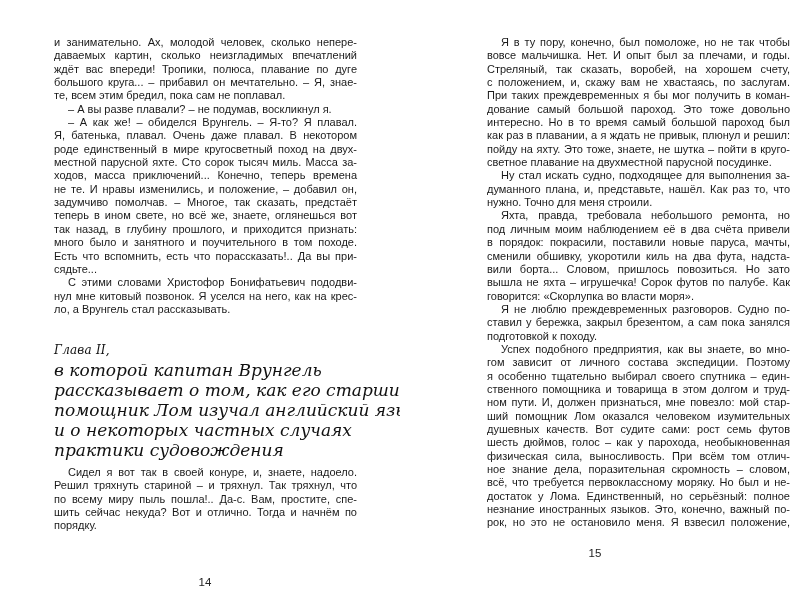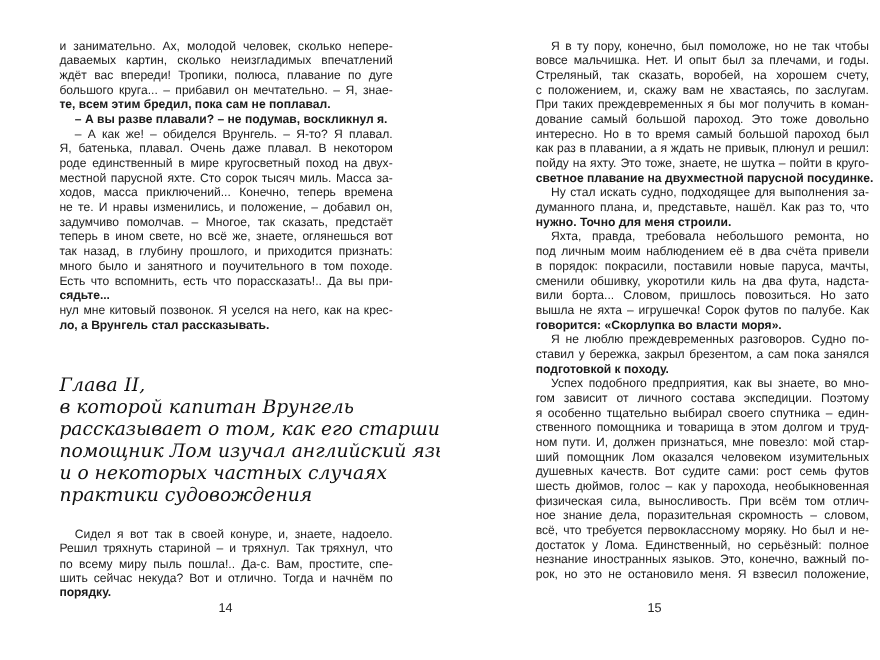--- a/index.html
+++ b/index.html
@@ -36,58 +36,58 @@
 
     .line {
       display: block;
       white-space: nowrap;
       text-align: justify;
       text-align-last: justify;
       height: 13.35px;
       overflow: visible;
     }
     .line.indent { padding-left: 14px; }
-    .line.last { text-align-last: left; font-weight: bold; }
+    .line.last { text-align-last: left; }
 
     .block-top { top: 36px; }
-    .block-after-heading { top: 466px; margin-top: 14px; }
+    .block-after-heading { top: 466px; }
 
     .heading {
       position: absolute;
       left: 54px;
       top: 340px;
       width: 300px;
       font-family: "DejaVu Serif", serif;
       font-style: italic;
       color: #111111;
     }
     .heading .chapter {
       display: block;
-      font-size: 17px;
+      font-size: 12px;
       line-height: 20px;
       font-weight: normal;
       letter-spacing: 0.2px;
     }
     .heading .hline {
       display: block;
       font-size: 17px;
       line-height: 20px;
       font-weight: normal;
       white-space: nowrap;
     }
 
     .page-number {
       position: absolute;
       top: 547px;
       width: 40px;
       text-align: center;
       font-size: 11.5px;
       color: #222222;
     }
-    .page.left .page-number { left: 185px; }
+    .page.left .page-number { left: 185px; margin-top: 29px; }
     .page.right .page-number { left: 175px; }
   </style>
 </head>
 <body>
 
 <div class="page left">
   <div class="column block-top" id="left-top">
       <span class="line">и занимательно. Ах, молодой человек, сколько непере-</span>
       <span class="line">даваемых картин, сколько неизгладимых впечатлений</span>
       <span class="line">ждёт вас впереди! Тропики, полюса, плавание по дуге</span>
@@ -99,20 +99,21 @@
       <span class="line">роде единственный в мире кругосветный поход на двух-</span>
       <span class="line">местной парусной яхте. Сто сорок тысяч миль. Масса за-</span>
       <span class="line">ходов, масса приключений... Конечно, теперь времена</span>
       <span class="line">не те. И нравы изменились, и положение, – добавил он,</span>
       <span class="line">задумчиво помолчав. – Многое, так сказать, предстаёт</span>
       <span class="line">теперь в ином свете, но всё же, знаете, оглянешься вот</span>
       <span class="line">так назад, в глубину прошлого, и приходится признать:</span>
       <span class="line">много было и занятного и поучительного в том походе.</span>
       <span class="line">Есть что вспомнить, есть что порассказать!.. Да вы при-</span>
       <span class="line last">сядьте...</span>
+      <span class="line indent">С этими словами Христофор Бонифатьевич пододви-</span>
       <span class="line">нул мне китовый позвонок. Я уселся на него, как на крес-</span>
       <span class="line last">ло, а Врунгель стал рассказывать.</span>
     </div>
 
   <div class="heading">
     <span class="chapter">Глава II,</span>
     <span class="hline">в которой капитан Врунгель</span>
     <span class="hline">рассказывает о том, как его старший</span>
     <span class="hline">помощник Лом изучал английский язык,</span>
     <span class="hline">и о некоторых частных случаях</span>

